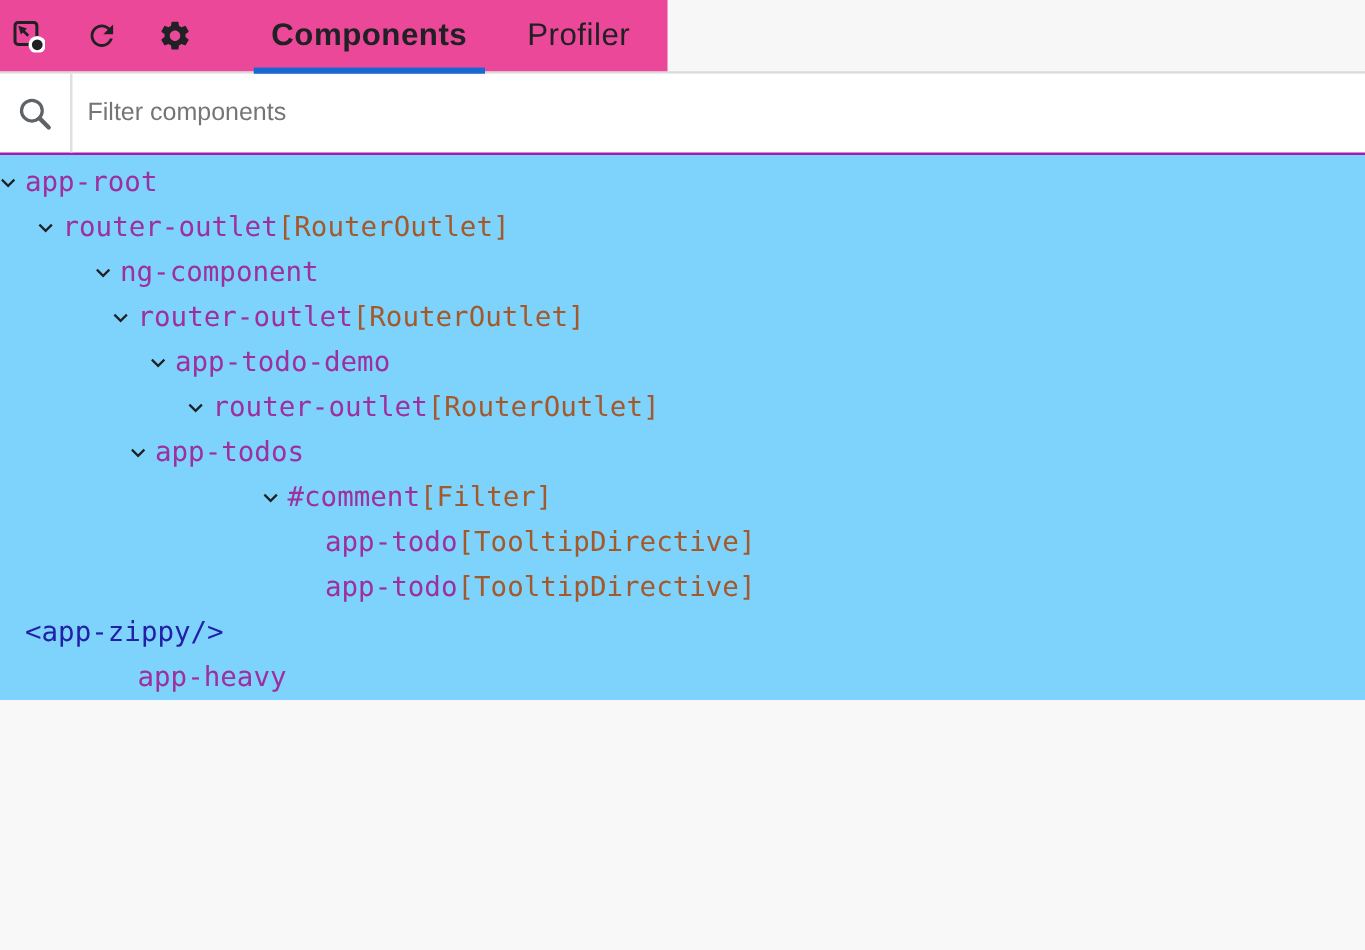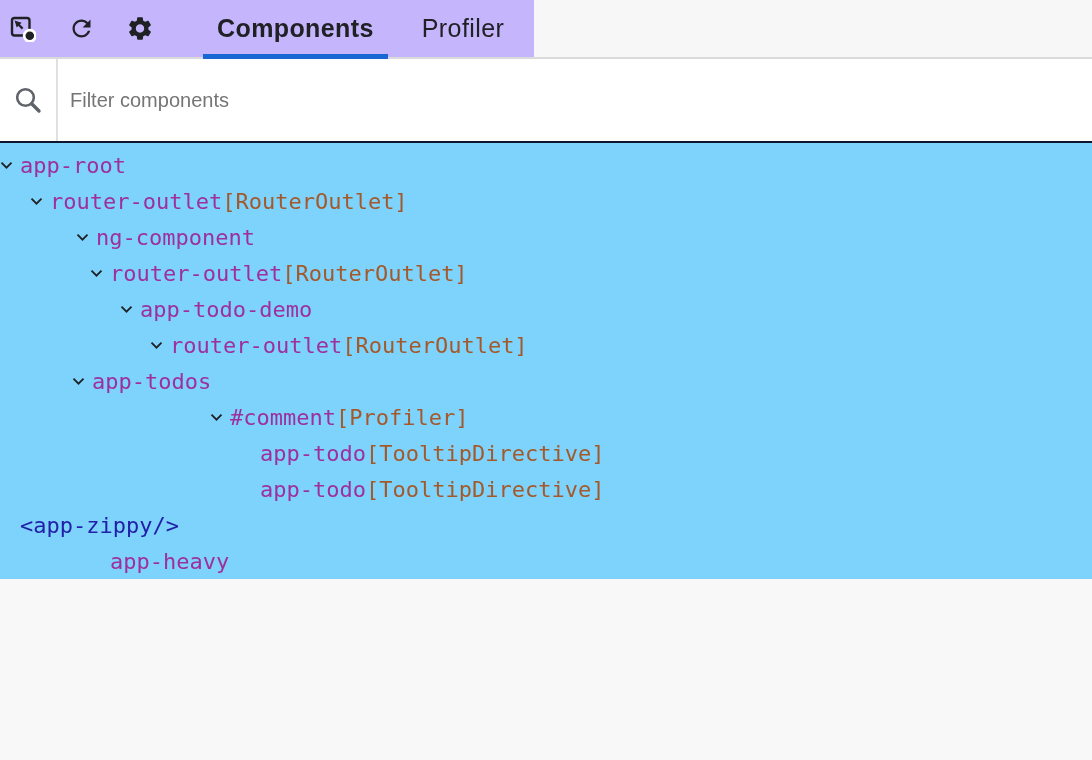--- a/index.html
+++ b/index.html
@@ -12,21 +12,21 @@
 
   
   .toolbar {
     height: 59px;
     background: #f7f7f7;
     border-bottom: 2px solid #dadada;
     display: flex;
     align-items: stretch;
   }
   .toolbar-left {
-    background: #c4b5fd;
+    background: #ec4899;
     display: flex;
     align-items: center;
     padding-left: 8px;
     padding-right: 16px;
     height: 100%;
   }
   .icon-btn {
     width: 28px;
     height: 28px;
     border: none;
@@ -58,23 +58,23 @@
   .tab + .tab { margin-left: 20px; }
   .tab .underline {
     position: absolute;
     left: 0; right: 0; bottom: -2px;
     height: 5px;
     background: var(--accent, #1967d2);
   }
 
   
   .filter-bar {
-    height: 84px;
+    height: 65px;
     background: #ffffff;
-    border-bottom: 2px solid #0f172a;
+    border-bottom: 2px solid #a21caf;
     display: flex;
     align-items: stretch;
   }
   .search-box {
     width: 58px;
     border-right: 2px solid #e0e0e0;
     display: flex;
     align-items: center;
     justify-content: center;
     flex: none;
@@ -178,23 +178,23 @@
         </svg></span><span class="nm">ng-component</span></div>
     <div class="row" style="padding-left: 90px;"><span class="chev"><svg width="13" height="9" viewBox="0 0 13 9">
           <path d="M1.5 1.7 L6.5 6.7 L11.5 1.7" fill="none" stroke="#202124" stroke-width="1.8"></path>
         </svg></span><span class="nm">router-outlet</span><span class="dir">[RouterOutlet]</span></div>
     <div class="row" style="padding-left: 120px; align-items: center;"><span class="chev"><svg width="13" height="9" viewBox="0 0 13 9">
           <path d="M1.5 1.7 L6.5 6.7 L11.5 1.7" fill="none" stroke="#202124" stroke-width="1.8"></path>
         </svg></span><span class="nm">app-todo-demo</span></div>
     <div class="row" style="padding-left: 150px;"><span class="chev"><svg width="13" height="9" viewBox="0 0 13 9">
           <path d="M1.5 1.7 L6.5 6.7 L11.5 1.7" fill="none" stroke="#202124" stroke-width="1.8"></path>
         </svg></span><span class="nm">router-outlet</span><span class="dir">[RouterOutlet]</span></div>
-    <div class="row" style="padding-left: 72px;"><span class="chev"><svg width="13" height="9" viewBox="0 0 13 9">
+    <div class="row" style="padding-left: 104px;"><span class="chev"><svg width="13" height="9" viewBox="0 0 13 9">
           <path d="M1.5 1.7 L6.5 6.7 L11.5 1.7" fill="none" stroke="#202124" stroke-width="1.8"></path>
         </svg></span><span class="nm">app-todos</span></div>
     <div class="row" style="padding-left: 210px;"><span class="chev"><svg width="13" height="9" viewBox="0 0 13 9">
           <path d="M1.5 1.7 L6.5 6.7 L11.5 1.7" fill="none" stroke="#202124" stroke-width="1.8"></path>
-        </svg></span><span class="nm">#comment</span><span class="dir">[Profiler]</span></div>
+        </svg></span><span class="nm">#comment</span><span class="dir">[Filter]</span></div>
     <div class="row" style="padding-left: 240px;"><span class="chev"></span><span class="nm">app-todo</span><span class="dir">[TooltipDirective]</span></div>
     <div class="row" style="padding-left: 240px;"><span class="chev"></span><span class="nm">app-todo</span><span class="dir">[TooltipDirective]</span></div>
     <div class="row" style="padding-left: 0px;"><span class="chev"></span><span class="nm element">&lt;app-zippy/&gt;</span></div>
     <div class="row" style="padding-left: 90px;"><span class="chev"></span><span class="nm">app-heavy</span></div>
   </div>
 
 </body></html>

